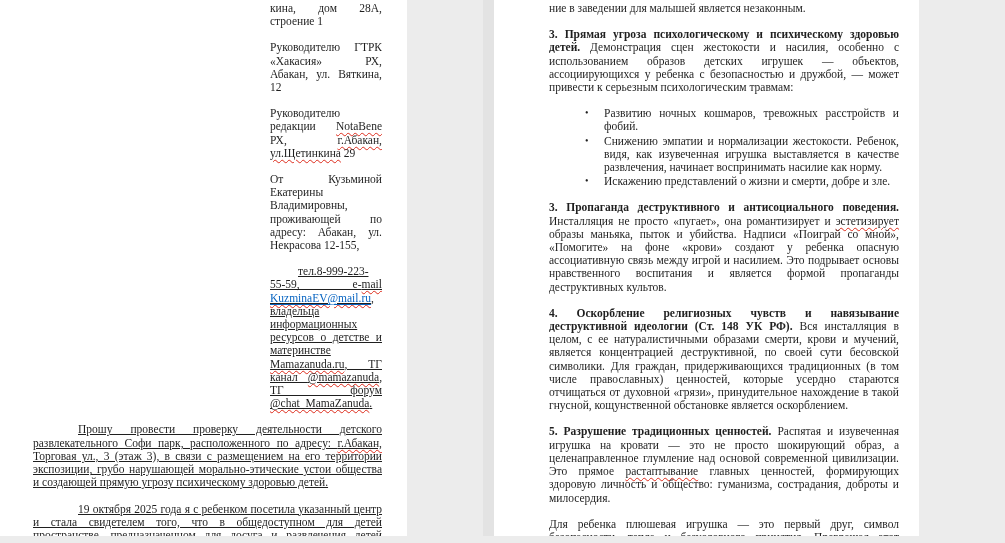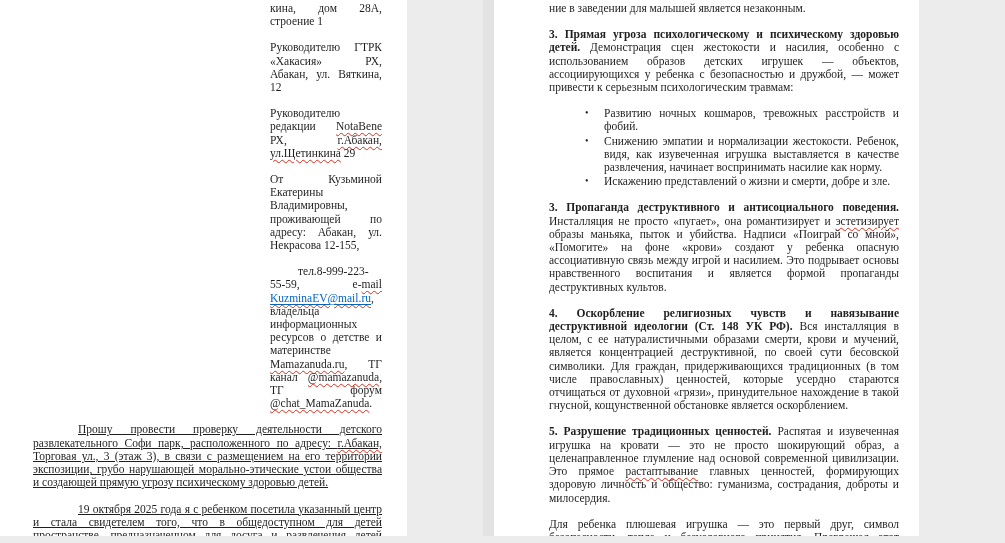--- a/index.html
+++ b/index.html
@@ -12,21 +12,21 @@
   .page{
     position:absolute;top:0;height:536px;background:#ffffff;
     box-sizing:border-box;cursor:text;
   }
   .page-left{left:0;width:407px;padding:2px 25px 0 33px;}
   .page-right{left:494px;width:425px;padding:2px 20px 0 55px;}
   .page-gap{position:absolute;left:483px;top:0;width:11px;height:536px;background:#e3e3e3;}
   .bottom-strip{position:absolute;left:0;top:536px;width:1005px;height:7px;background:#ececec;}
   .para{margin:0 0 13px 0;text-align:justify;}
   .addr{margin-left:237px;}
-  .addr-tel{margin-left:237px;text-indent:28px;}
+  .addr-tel{margin-left:237px;text-indent:28px;text-decoration:underline;}
   .title-para{text-align:center;font-weight:bold;margin:0 12px 14px 14px;}
   .body-indent{text-indent:45px;text-decoration:underline;}
   .num-item{position:relative;padding-left:35px;margin-bottom:1px;}
   .num-item .mk{position:absolute;left:17px;top:0;}
   .bullet-item{position:relative;padding-left:55px;margin-bottom:1px;}
   .bullet-item .mk{position:absolute;left:36px;top:-1px;font-size:10px;}
   .gap-after{margin-bottom:13px;}
   .b{font-weight:bold;}
   .sp{text-decoration-line:underline;text-decoration-style:wavy;text-decoration-color:#dd2b1c;text-decoration-thickness:1px;text-underline-offset:2px;}
   .hl{background:#c7c7c7;padding:0 2px;}

